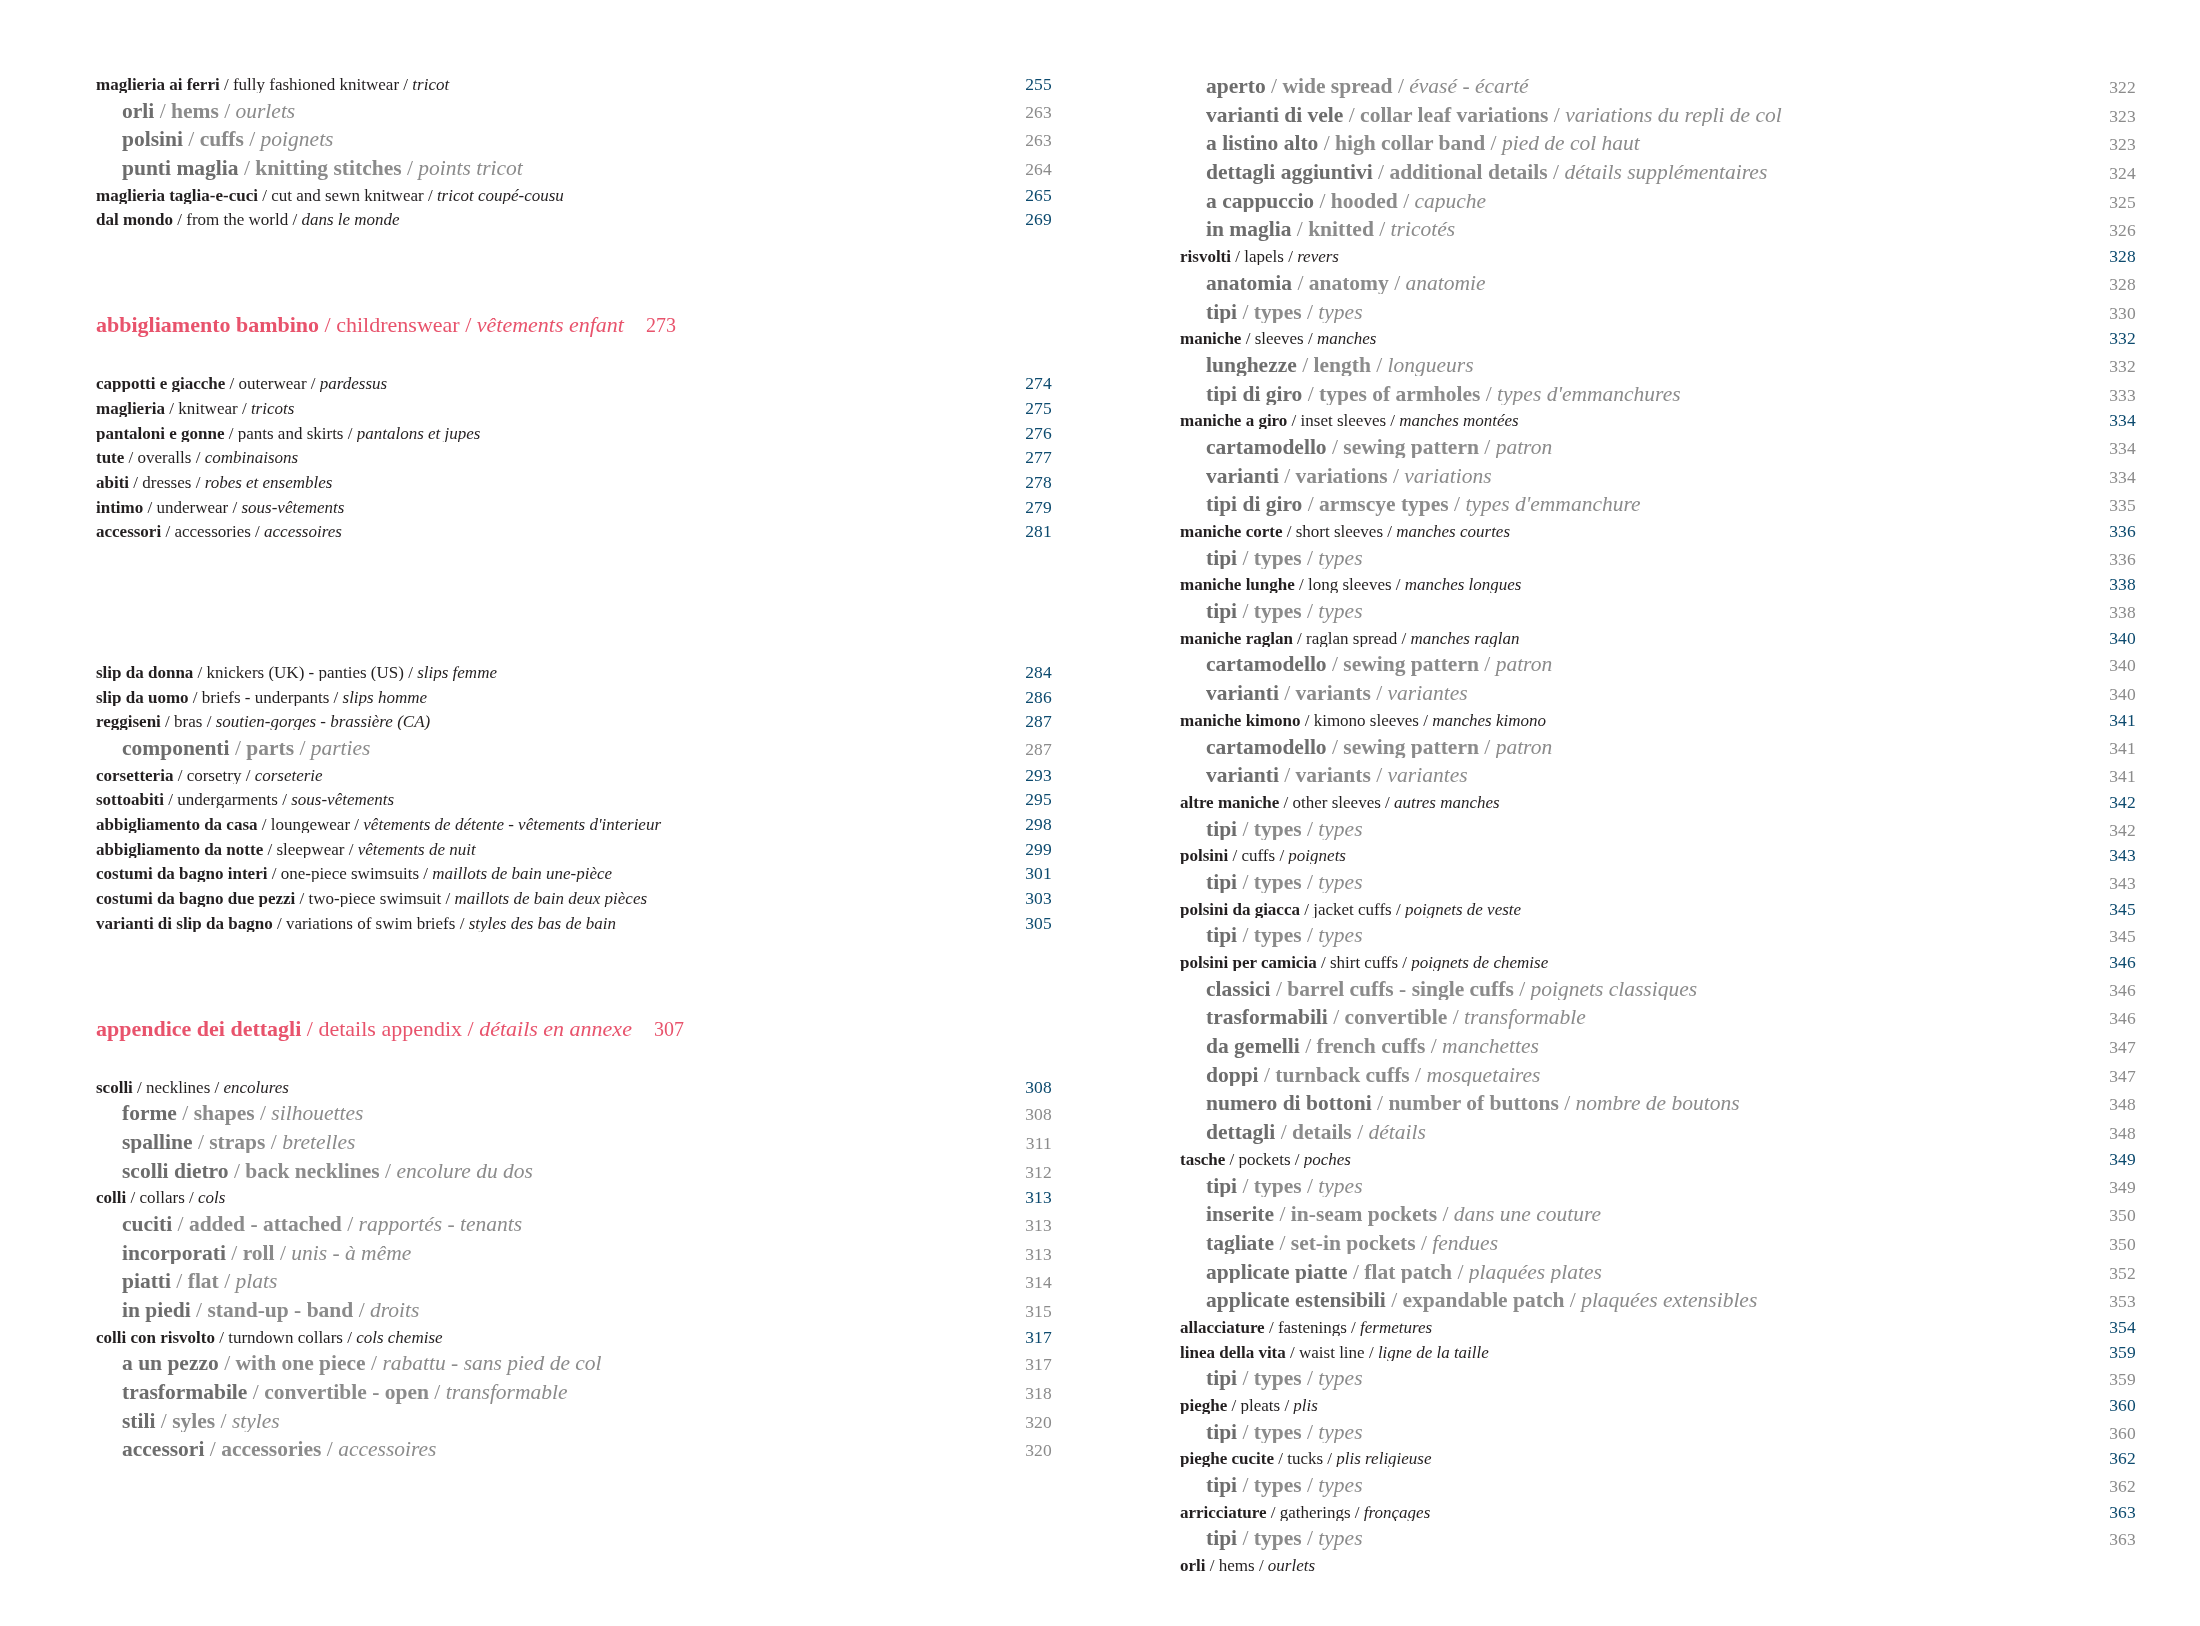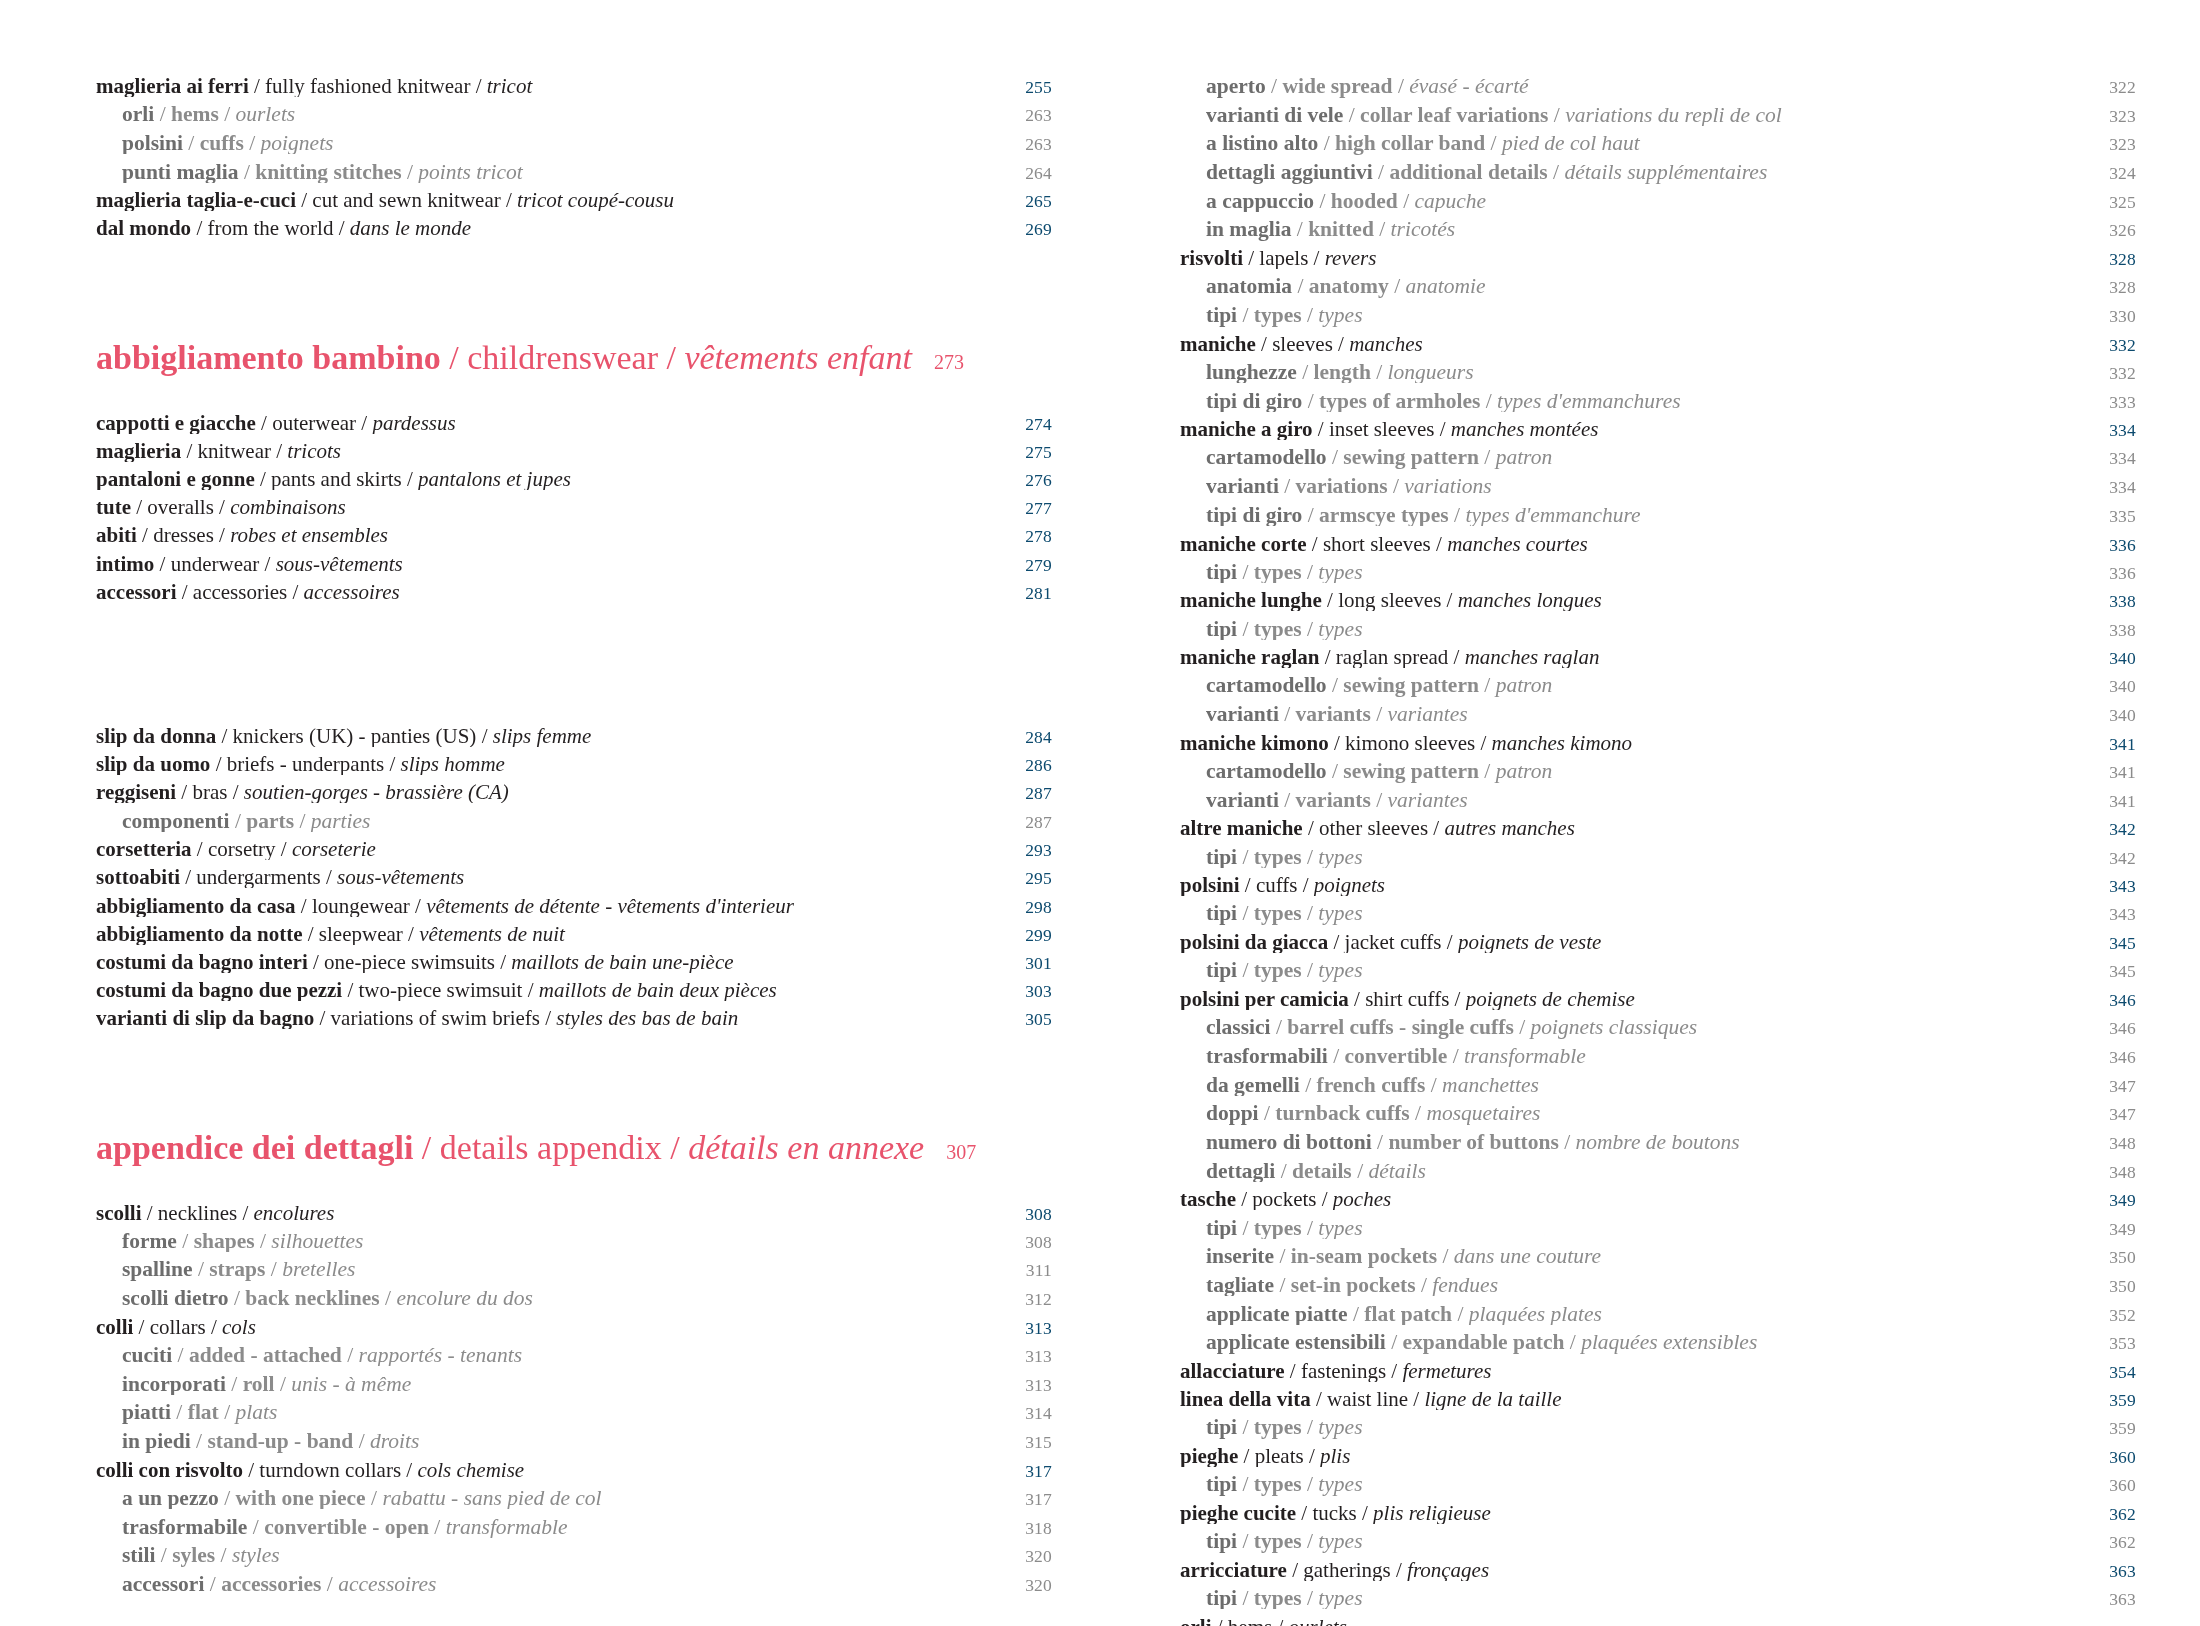--- a/index.html
+++ b/index.html
@@ -42,21 +42,21 @@
     overflow: hidden;
   }
   .row .pg {
     flex: 0 0 64px;
     text-align: right;
     font-size: 17.5px;
     letter-spacing: 0.2px;
   }
 
   
-  .lvl0 .txt { font-size: 21px; color: #231f20; }
+  .lvl0 .txt { font-size: 17px; color: #231f20; }
   .lvl0 .pg  { color: #0c4a6e; }
   .lvl0 .it  { font-weight: bold; }
   .lvl0 .en  { font-weight: normal; }
   .lvl0 .fr  { font-style: italic; font-weight: normal; }
 
   
   .lvl1 { padding-left: 0; }
   .lvl1 .txt {
     font-size: 21.5px;
     color: #8b8b8b;
@@ -72,23 +72,22 @@
   
   .section-head {
     display: flex;
     align-items: baseline;
     width: 100%;
     white-space: nowrap;
     color: #e8536c;
   }
   .section-head .txt {
     flex: 0 0 auto;
-    font-size: 34px;
+    font-size: 22px;
     line-height: 1.0;
-    margin-top: 16px;
   }
   .section-head .it { font-weight: bold; }
   .section-head .en { font-weight: normal; }
   .section-head .fr { font-style: italic; font-weight: normal; }
   .section-head .sep { font-weight: normal; font-style: normal; }
   .section-head .pg {
     flex: 0 0 auto;
     margin-left: 22px;
     font-size: 20px;
     color: #e8536c;

